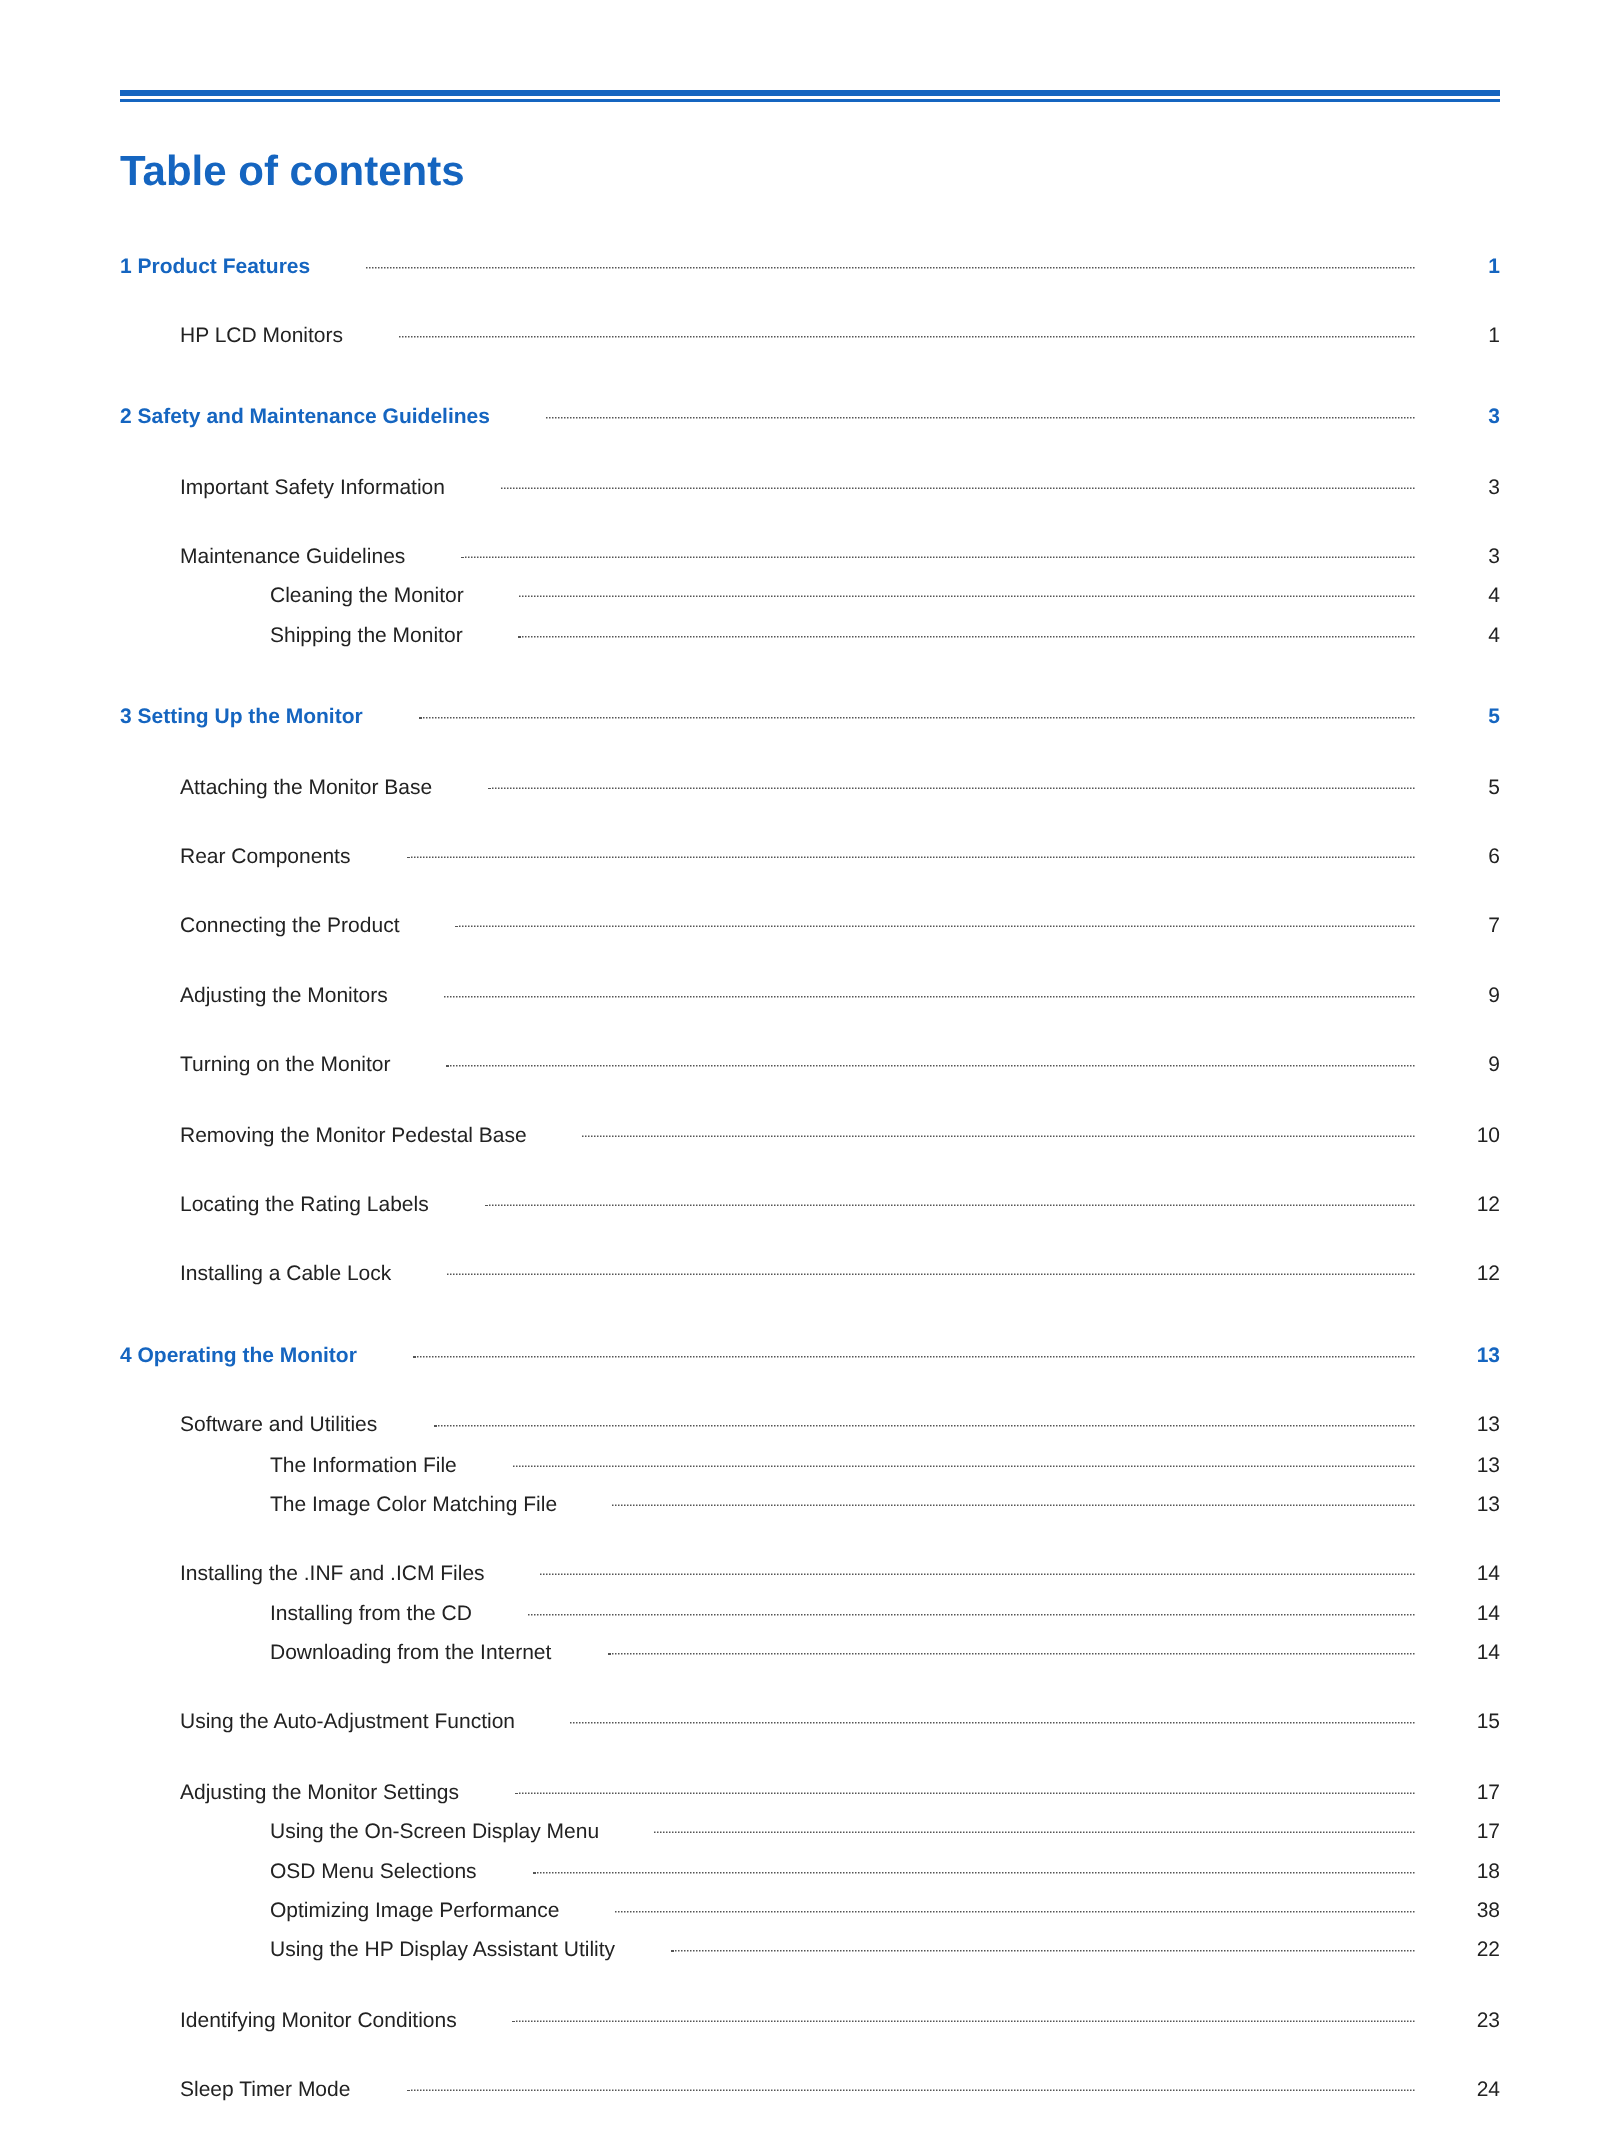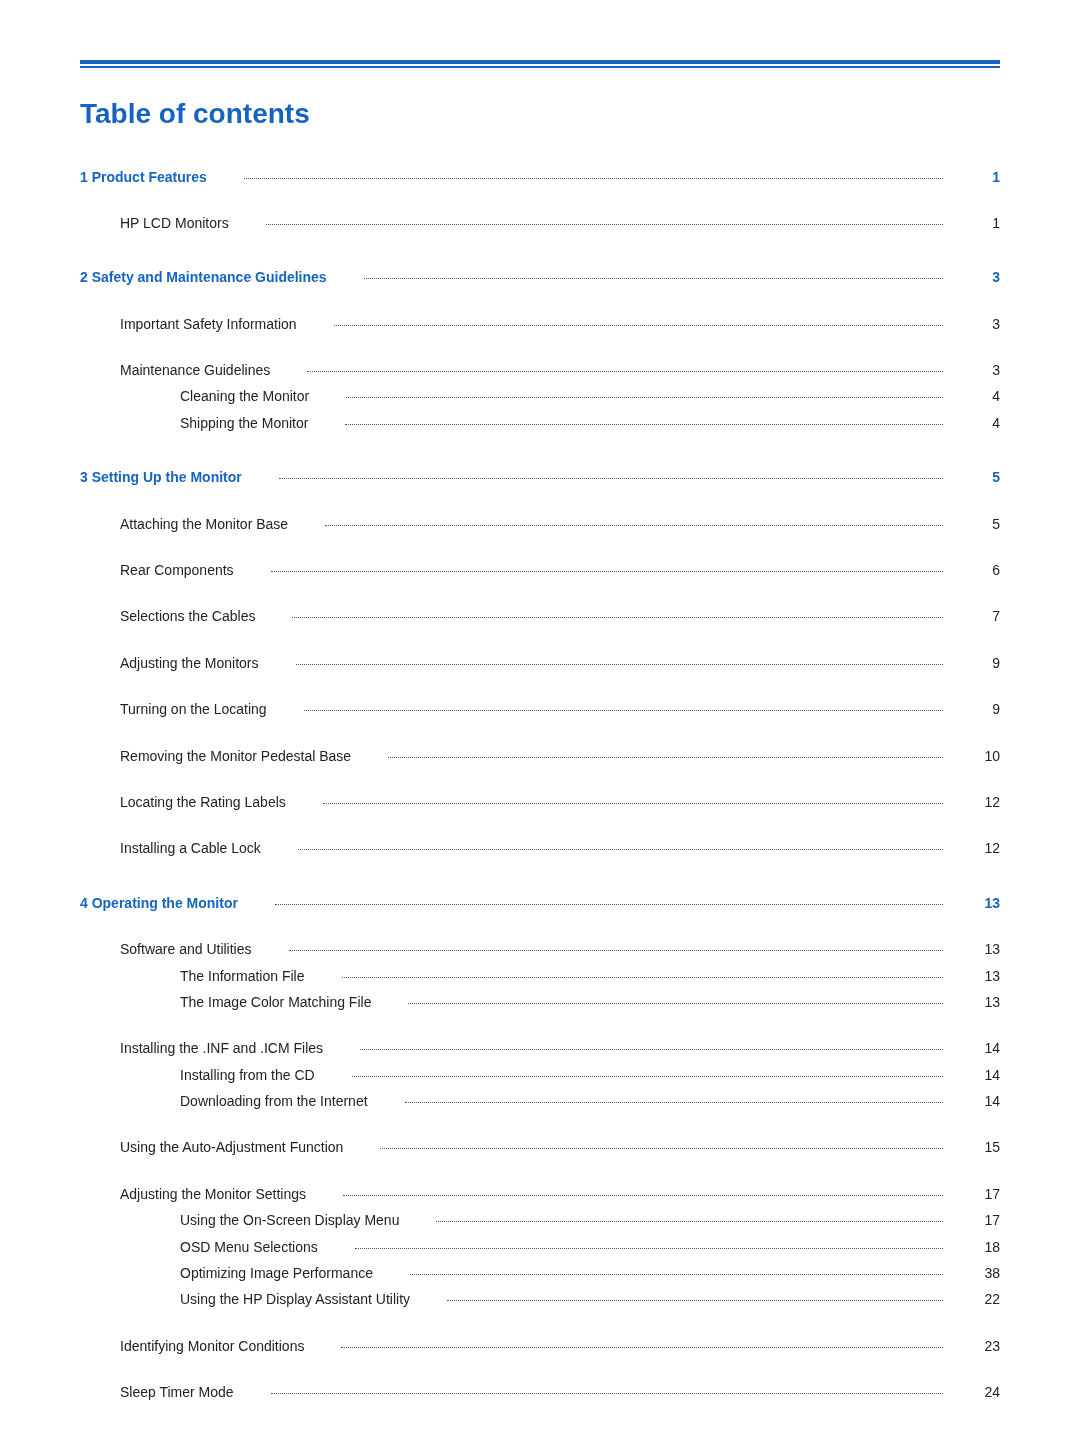--- a/index.html
+++ b/index.html
@@ -181,31 +181,31 @@
         <span class="label">Attaching the Monitor Base</span>
         <span class="dots"></span>
         <span class="page-num">5</span>
       </div>
       <div class="toc-entry toc-level2">
         <span class="label">Rear Components</span>
         <span class="dots"></span>
         <span class="page-num">6</span>
       </div>
       <div class="toc-entry toc-level2">
-        <span class="label">Selections the Cables</span>
+        <span class="label">Connecting the Product</span>
         <span class="dots"></span>
         <span class="page-num">7</span>
       </div>
       <div class="toc-entry toc-level2">
         <span class="label">Adjusting the Monitors</span>
         <span class="dots"></span>
         <span class="page-num">9</span>
       </div>
       <div class="toc-entry toc-level2">
-        <span class="label">Turning on the Locating</span>
+        <span class="label">Turning on the Monitor</span>
         <span class="dots"></span>
         <span class="page-num">9</span>
       </div>
       <div class="toc-entry toc-level2">
         <span class="label">Removing the Monitor Pedestal Base</span>
         <span class="dots"></span>
         <span class="page-num">10</span>
       </div>
       <div class="toc-entry toc-level2">
         <span class="label">Locating the Rating Labels</span>

